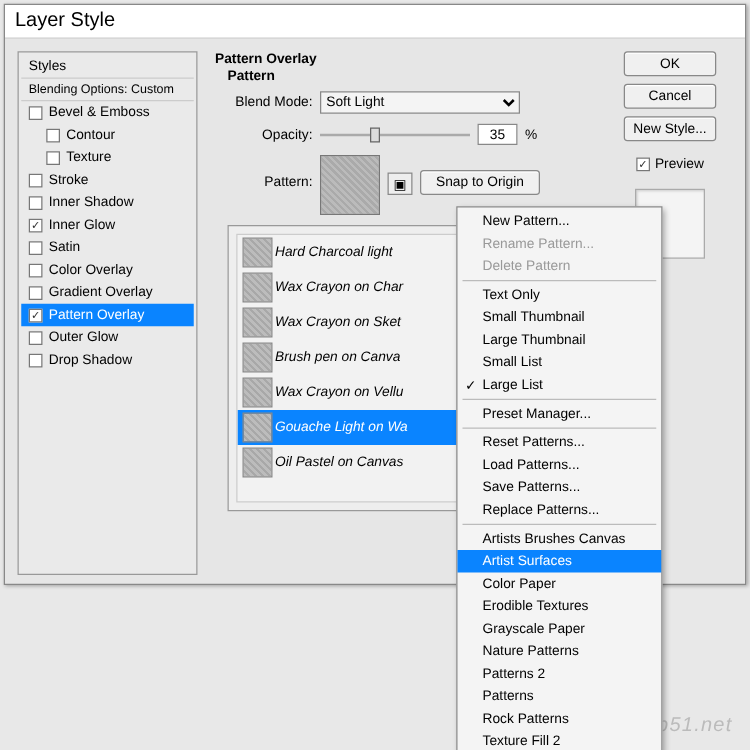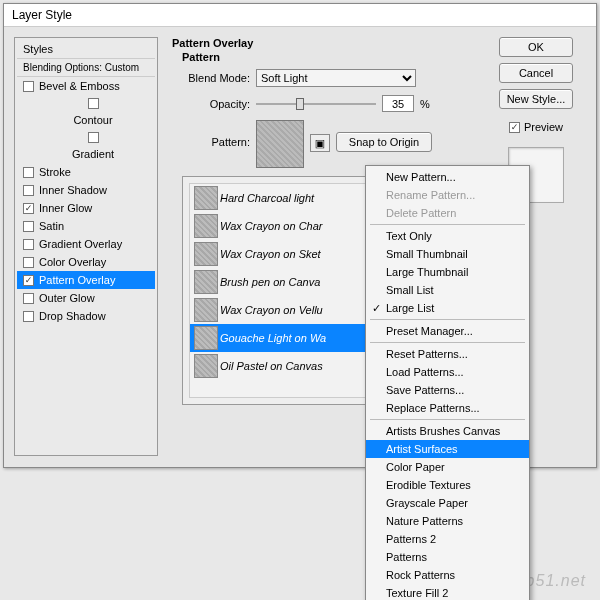--- a/index.html
+++ b/index.html
@@ -1,24 +1,24 @@
 <!DOCTYPE html>
 <html><head>
 <meta charset="utf-8">
 <style>
 * { box-sizing: border-box; margin: 0; padding: 0; font-family: Tahoma, Arial, sans-serif; font-size: 11px; }
 body { background: #e8e8e8; width: 600px; height: 600px; overflow: hidden; position: relative; }
 .dialog { position: absolute; top: 3px; left: 3px; right: 3px; height: 465px; background: #e6e6e6; border: 1px solid #888; box-shadow: 1px 1px 3px rgba(0,0,0,.3); }
-.titlebar { background: #fff; padding: 4px 8px; border-bottom: 1px solid #ccc; font-size: 12px; }
+.titlebar { background: #fff; padding: 4px 8px; border-bottom: 1px solid #ccc; font-size: 16px; }
 .content { display: flex; padding: 10px; gap: 10px; height: calc(100% - 24px); }
 .styles-panel { width: 144px; border: 1px solid #999; background: #eaeaea; padding: 2px; }
 .styles-header { padding: 3px 6px; border-bottom: 1px solid #ccc; font-size: 11px; }
 .styles-sub { padding: 3px 6px; border-bottom: 1px solid #ccc; font-size: 10px; }
 .style-row { display: flex; align-items: center; padding: 3px 6px; gap: 5px; cursor: default; }
-.style-row.indent { padding-left: 20px; flex-direction: column; }
+.style-row.indent { padding-left: 20px; }
 .style-row.selected { background: #0a84ff; color: #fff; }
 .chk { width: 11px; height: 11px; border: 1px solid #777; background: #fff; display: inline-flex; align-items: center; justify-content: center; font-size: 9px; color: #333; }
 .chk.checked::after { content: "✓"; }
 .center { flex: 1; padding: 0 4px; }
 .section-title { font-weight: bold; margin-bottom: 2px; }
 .section-sub { font-weight: bold; margin-left: 10px; margin-bottom: 6px; }
 .row { display: flex; align-items: center; gap: 6px; margin-bottom: 8px; margin-left: 10px; }
 .lbl { width: 68px; text-align: right; }
 select.combo { width: 160px; height: 18px; border: 1px solid #888; background: #f4f4f4; font-size: 11px; }
 .slider { position: relative; width: 120px; height: 14px; }
@@ -60,45 +60,45 @@
           <div class="style-row">
             <span class="chk"></span>
             <span>Bevel &amp; Emboss</span>
           </div>
           <div class="style-row indent">
             <span class="chk"></span>
             <span>Contour</span>
           </div>
           <div class="style-row indent">
             <span class="chk"></span>
-            <span>Gradient</span>
+            <span>Texture</span>
           </div>
           <div class="style-row">
             <span class="chk"></span>
             <span>Stroke</span>
           </div>
           <div class="style-row">
             <span class="chk"></span>
             <span>Inner Shadow</span>
           </div>
           <div class="style-row">
             <span class="chk checked"></span>
             <span>Inner Glow</span>
           </div>
           <div class="style-row">
             <span class="chk"></span>
             <span>Satin</span>
           </div>
           <div class="style-row">
             <span class="chk"></span>
+            <span>Color Overlay</span>
+          </div>
+          <div class="style-row">
+            <span class="chk"></span>
             <span>Gradient Overlay</span>
-          </div>
-          <div class="style-row">
-            <span class="chk"></span>
-            <span>Color Overlay</span>
           </div>
           <div class="style-row selected">
             <span class="chk checked"></span>
             <span>Pattern Overlay</span>
           </div>
           <div class="style-row">
             <span class="chk"></span>
             <span>Outer Glow</span>
           </div>
           <div class="style-row">

